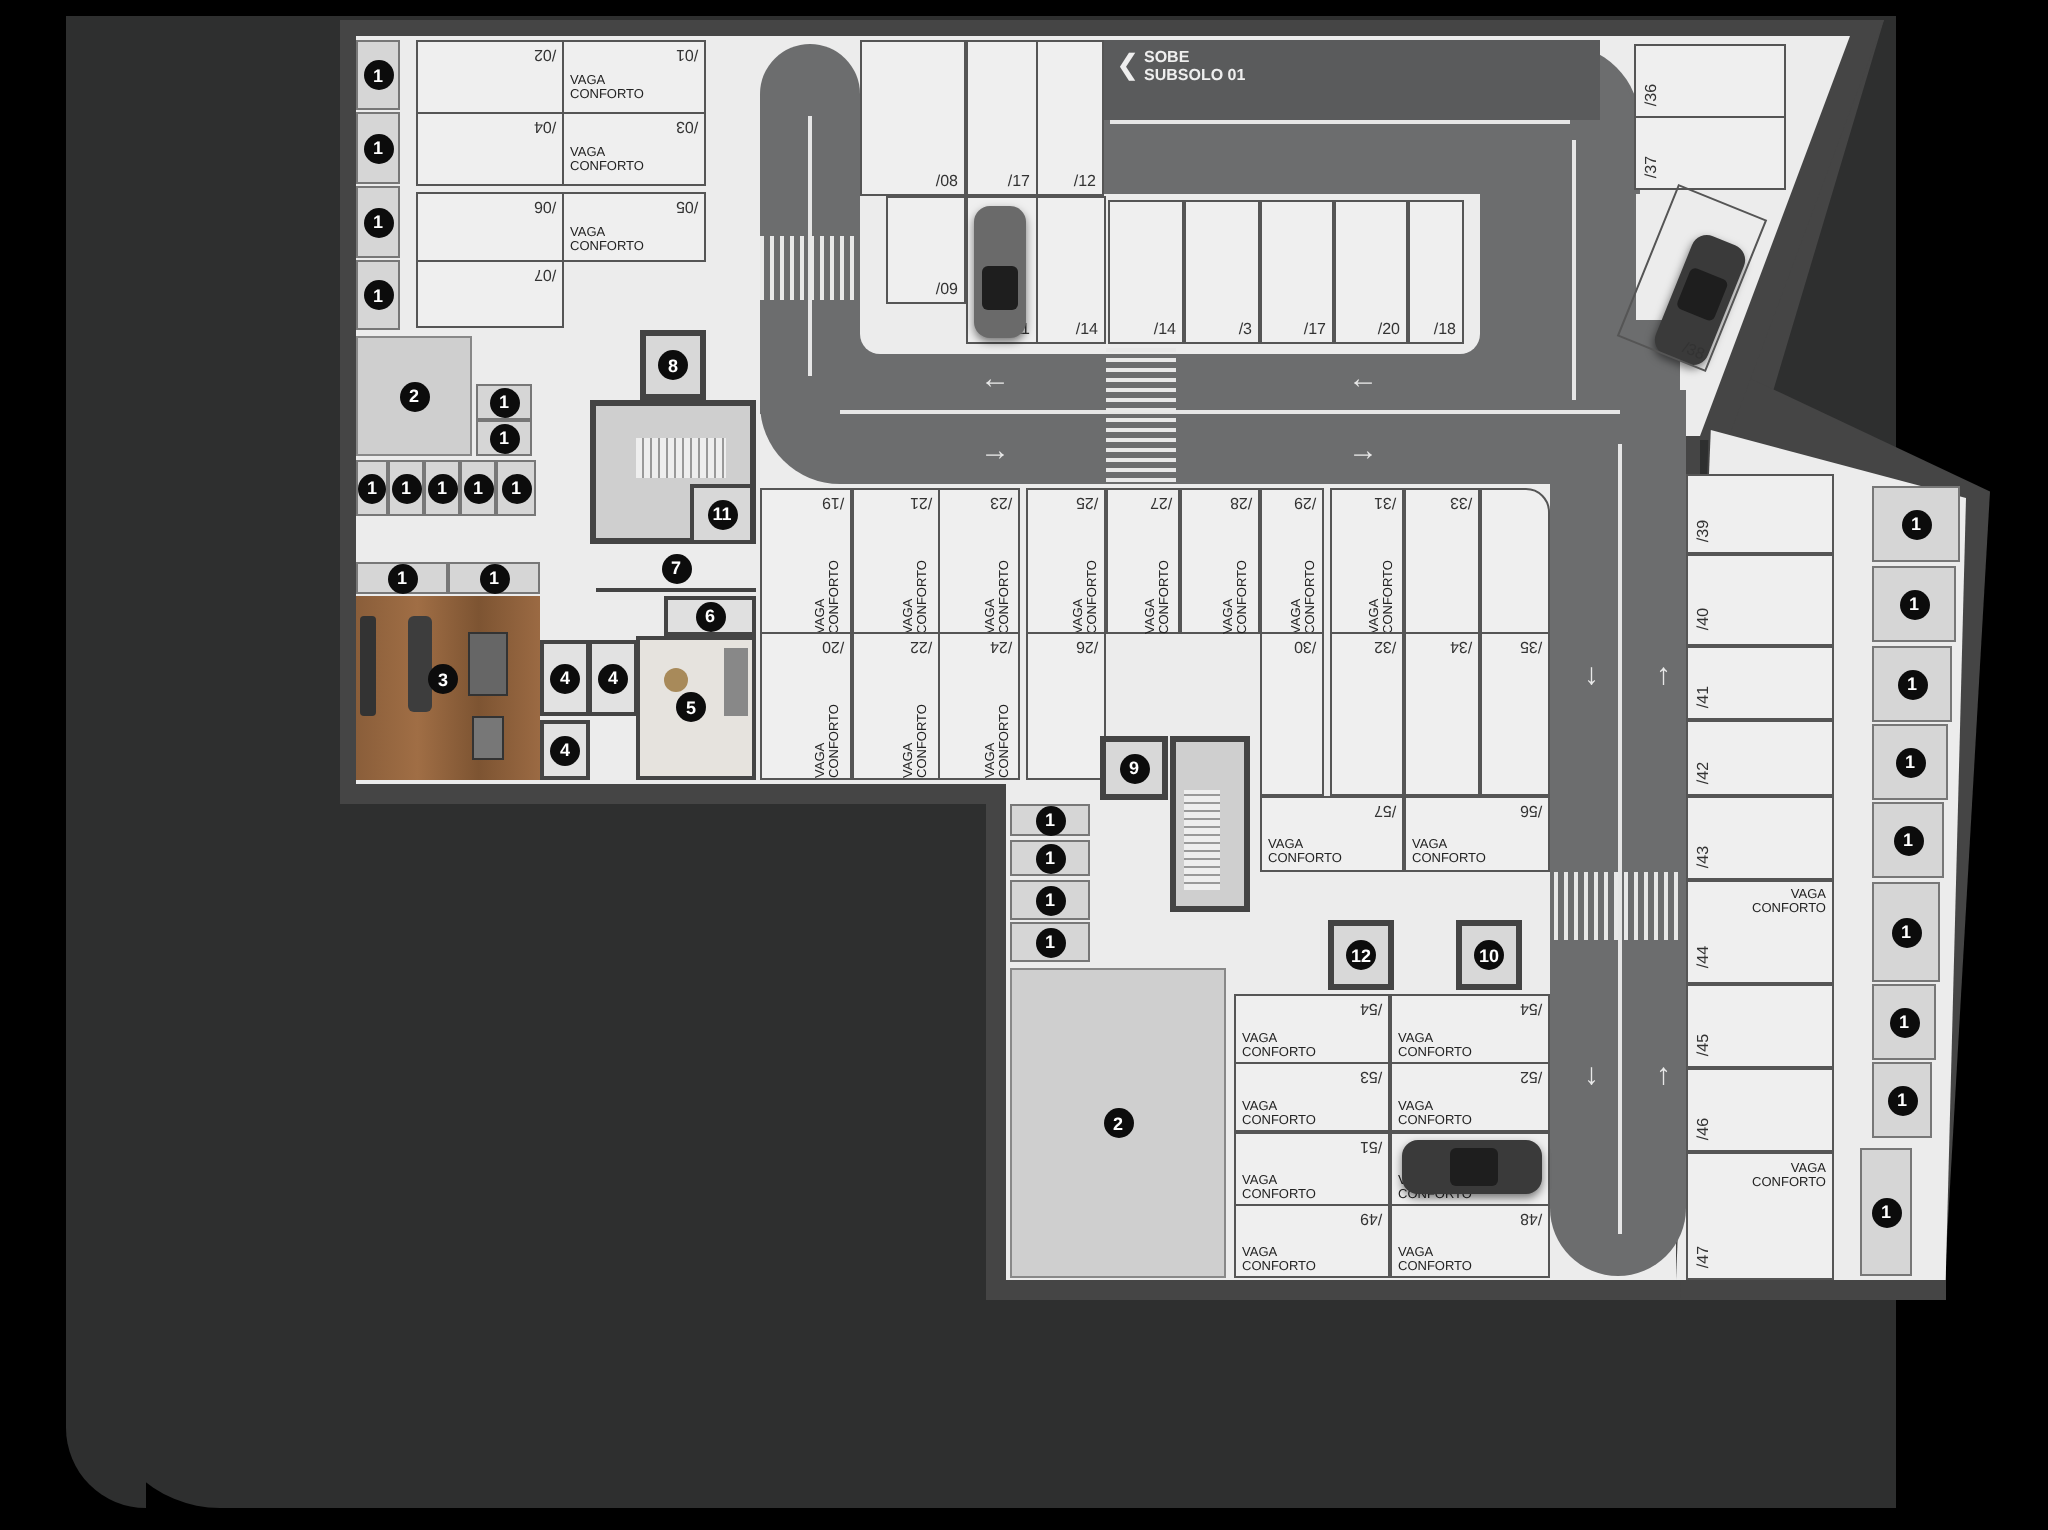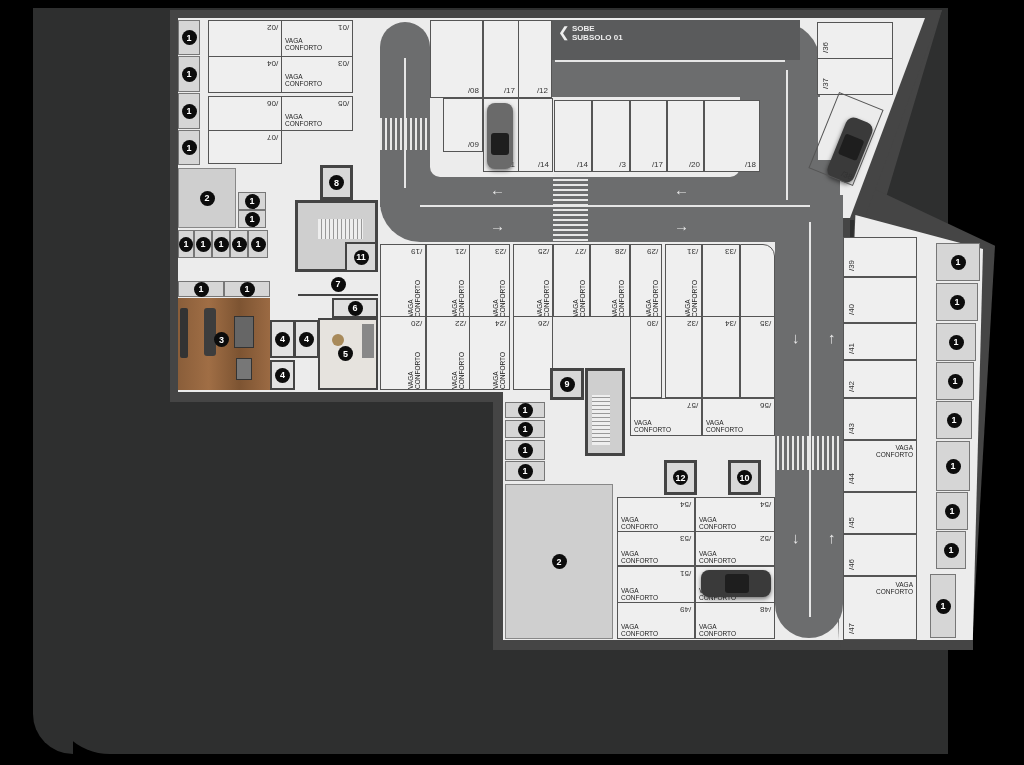--- a/index.html
+++ b/index.html
@@ -140,21 +140,21 @@
   </div>
 <div class="spot" style="left:592px;top:100px;width:38px;height:72px;">
     <span class="num br">/3</span>
   </div>
 <div class="spot" style="left:630px;top:100px;width:37px;height:72px;">
     <span class="num br">/17</span>
   </div>
 <div class="spot" style="left:667px;top:100px;width:37px;height:72px;">
     <span class="num br">/20</span>
   </div>
-<div class="spot" style="left:704px;top:100px;width:56px;height:72px;">
+<div class="spot" style="left:704px;top:100px;width:28px;height:72px;">
     <span class="num br">/18</span>
   </div>
 
 <div class="car" style="left:487px;top:103px;width:26px;height:66px;background:#6a6a6a;">
     <div class="glass" style="left:4px;top:30px;width:18px;height:22px;"></div>
   </div>
 <div class="car" style="left:836px;top:118px;width:28px;height:64px;transform:rotate(22deg);">
     <div class="glass" style="left:4px;top:18px;width:20px;height:22px;"></div>
   </div>
 <div class="car" style="left:701px;top:570px;width:70px;height:27px;">

